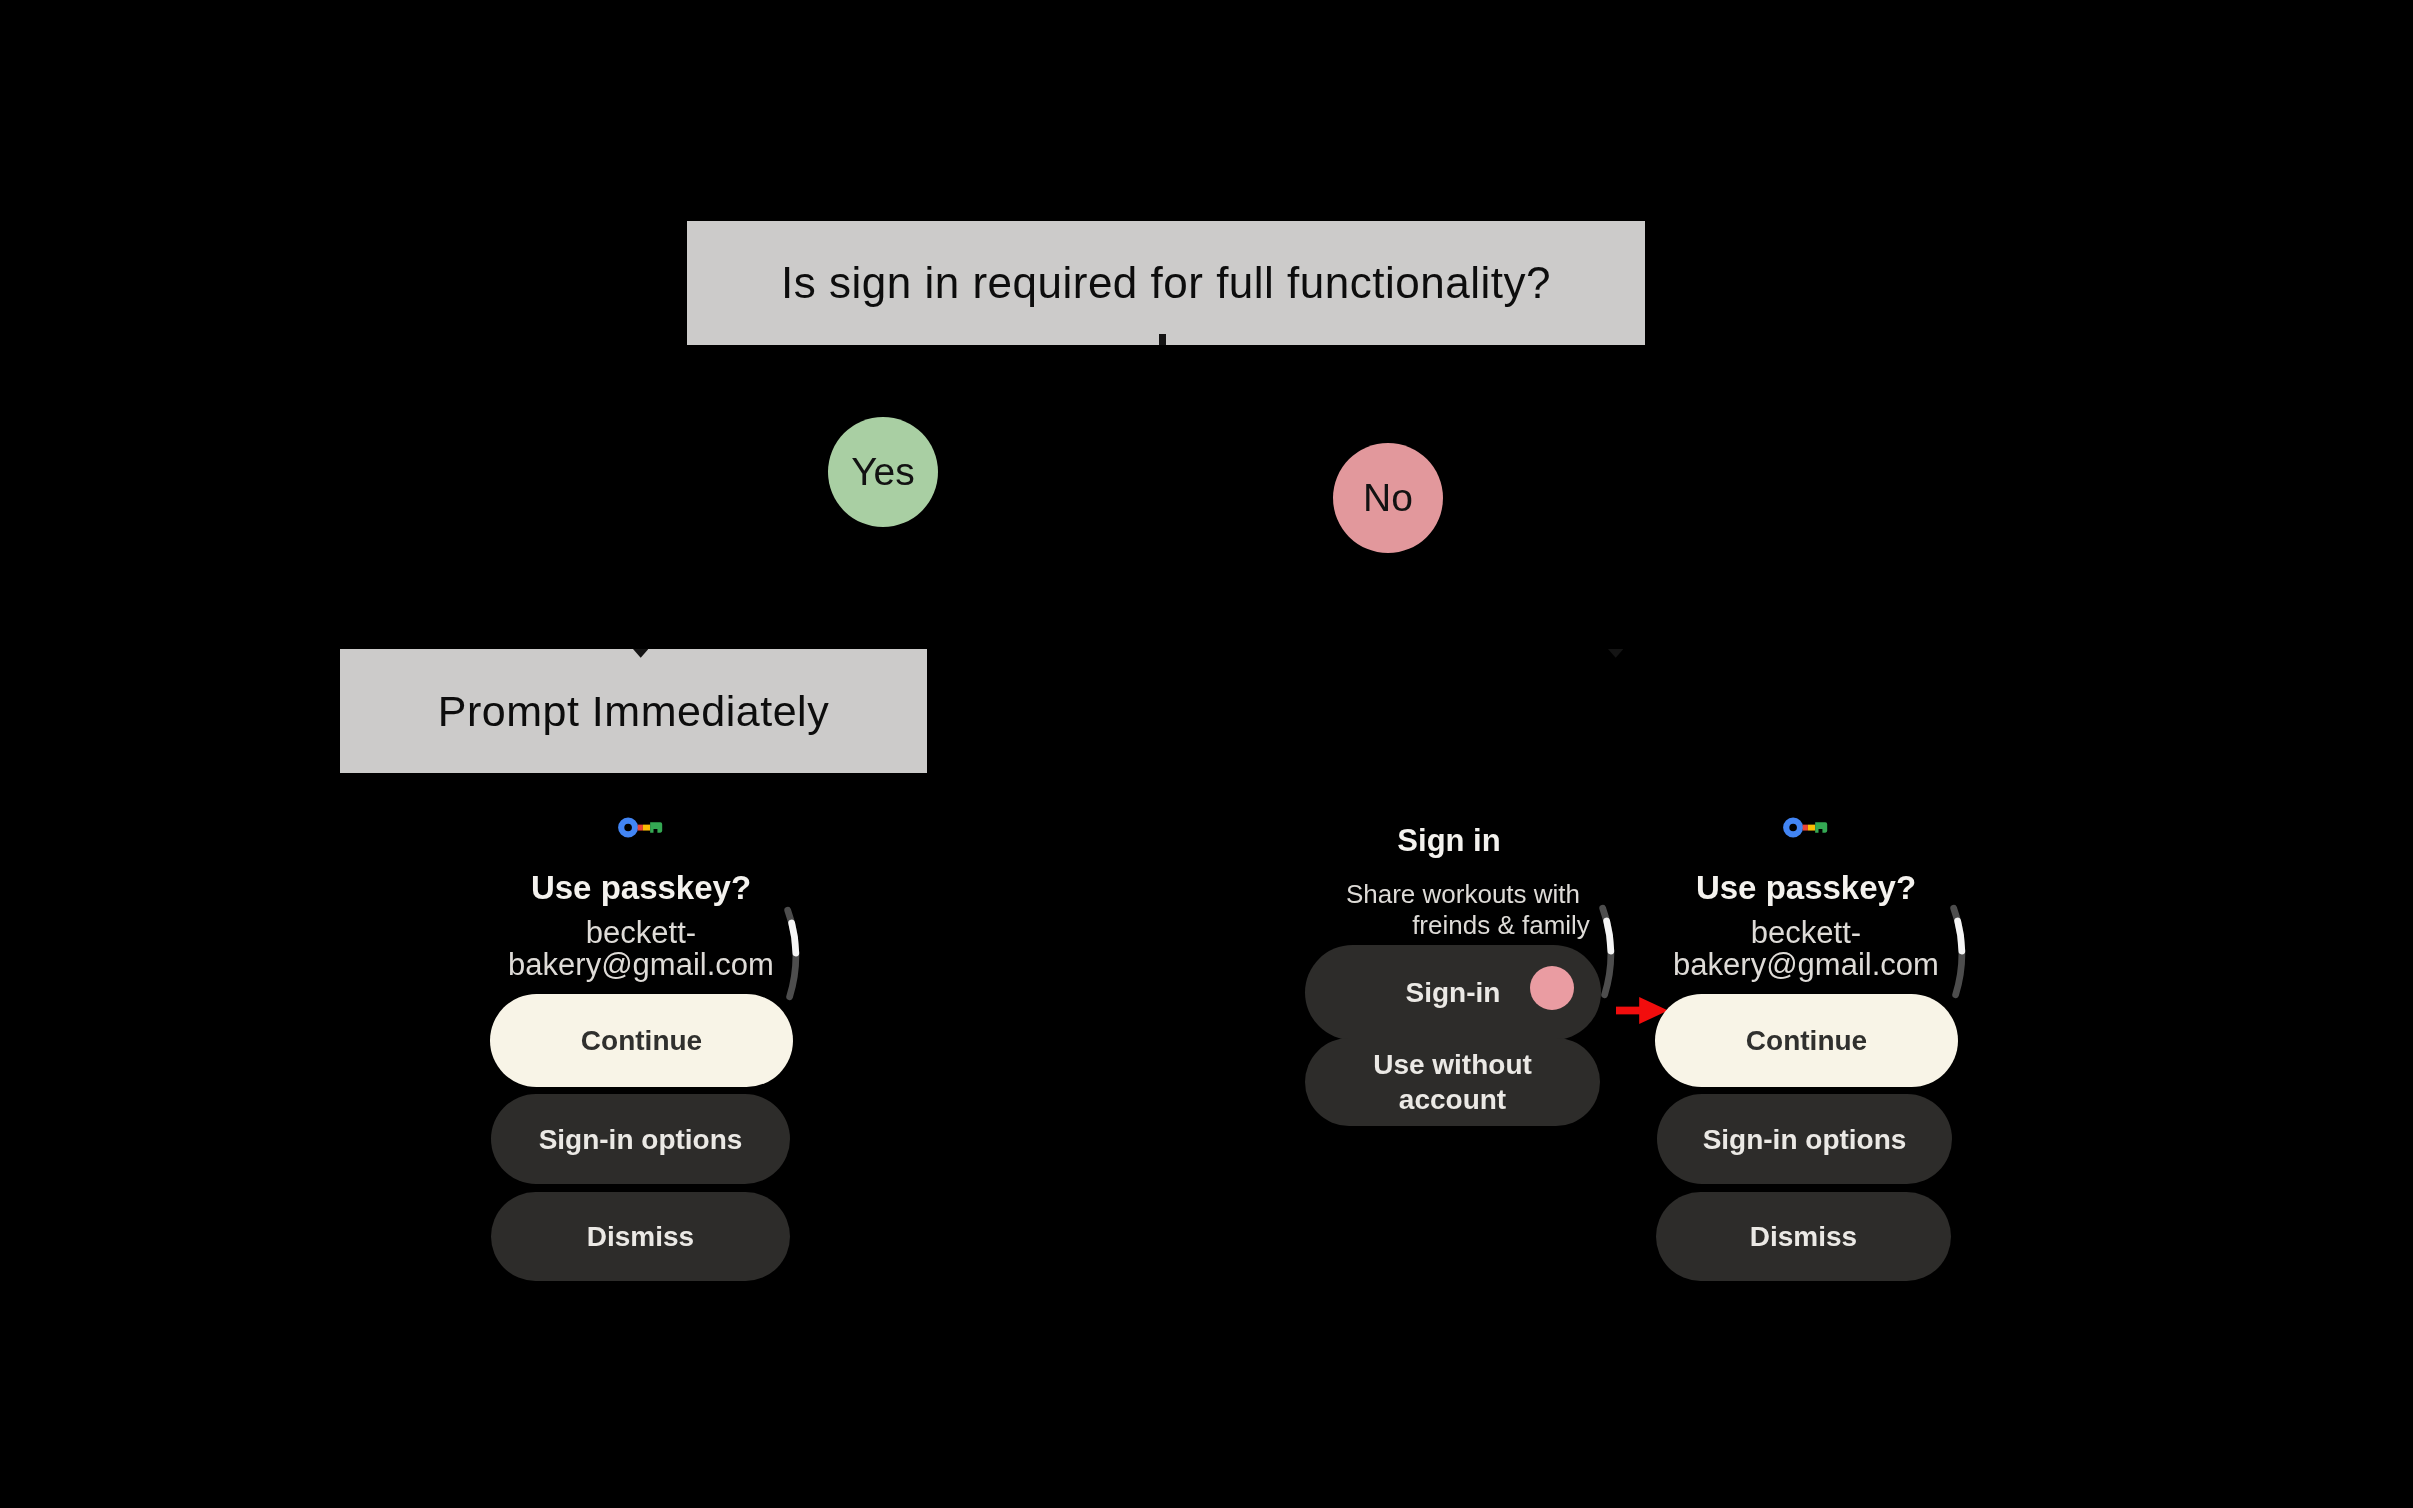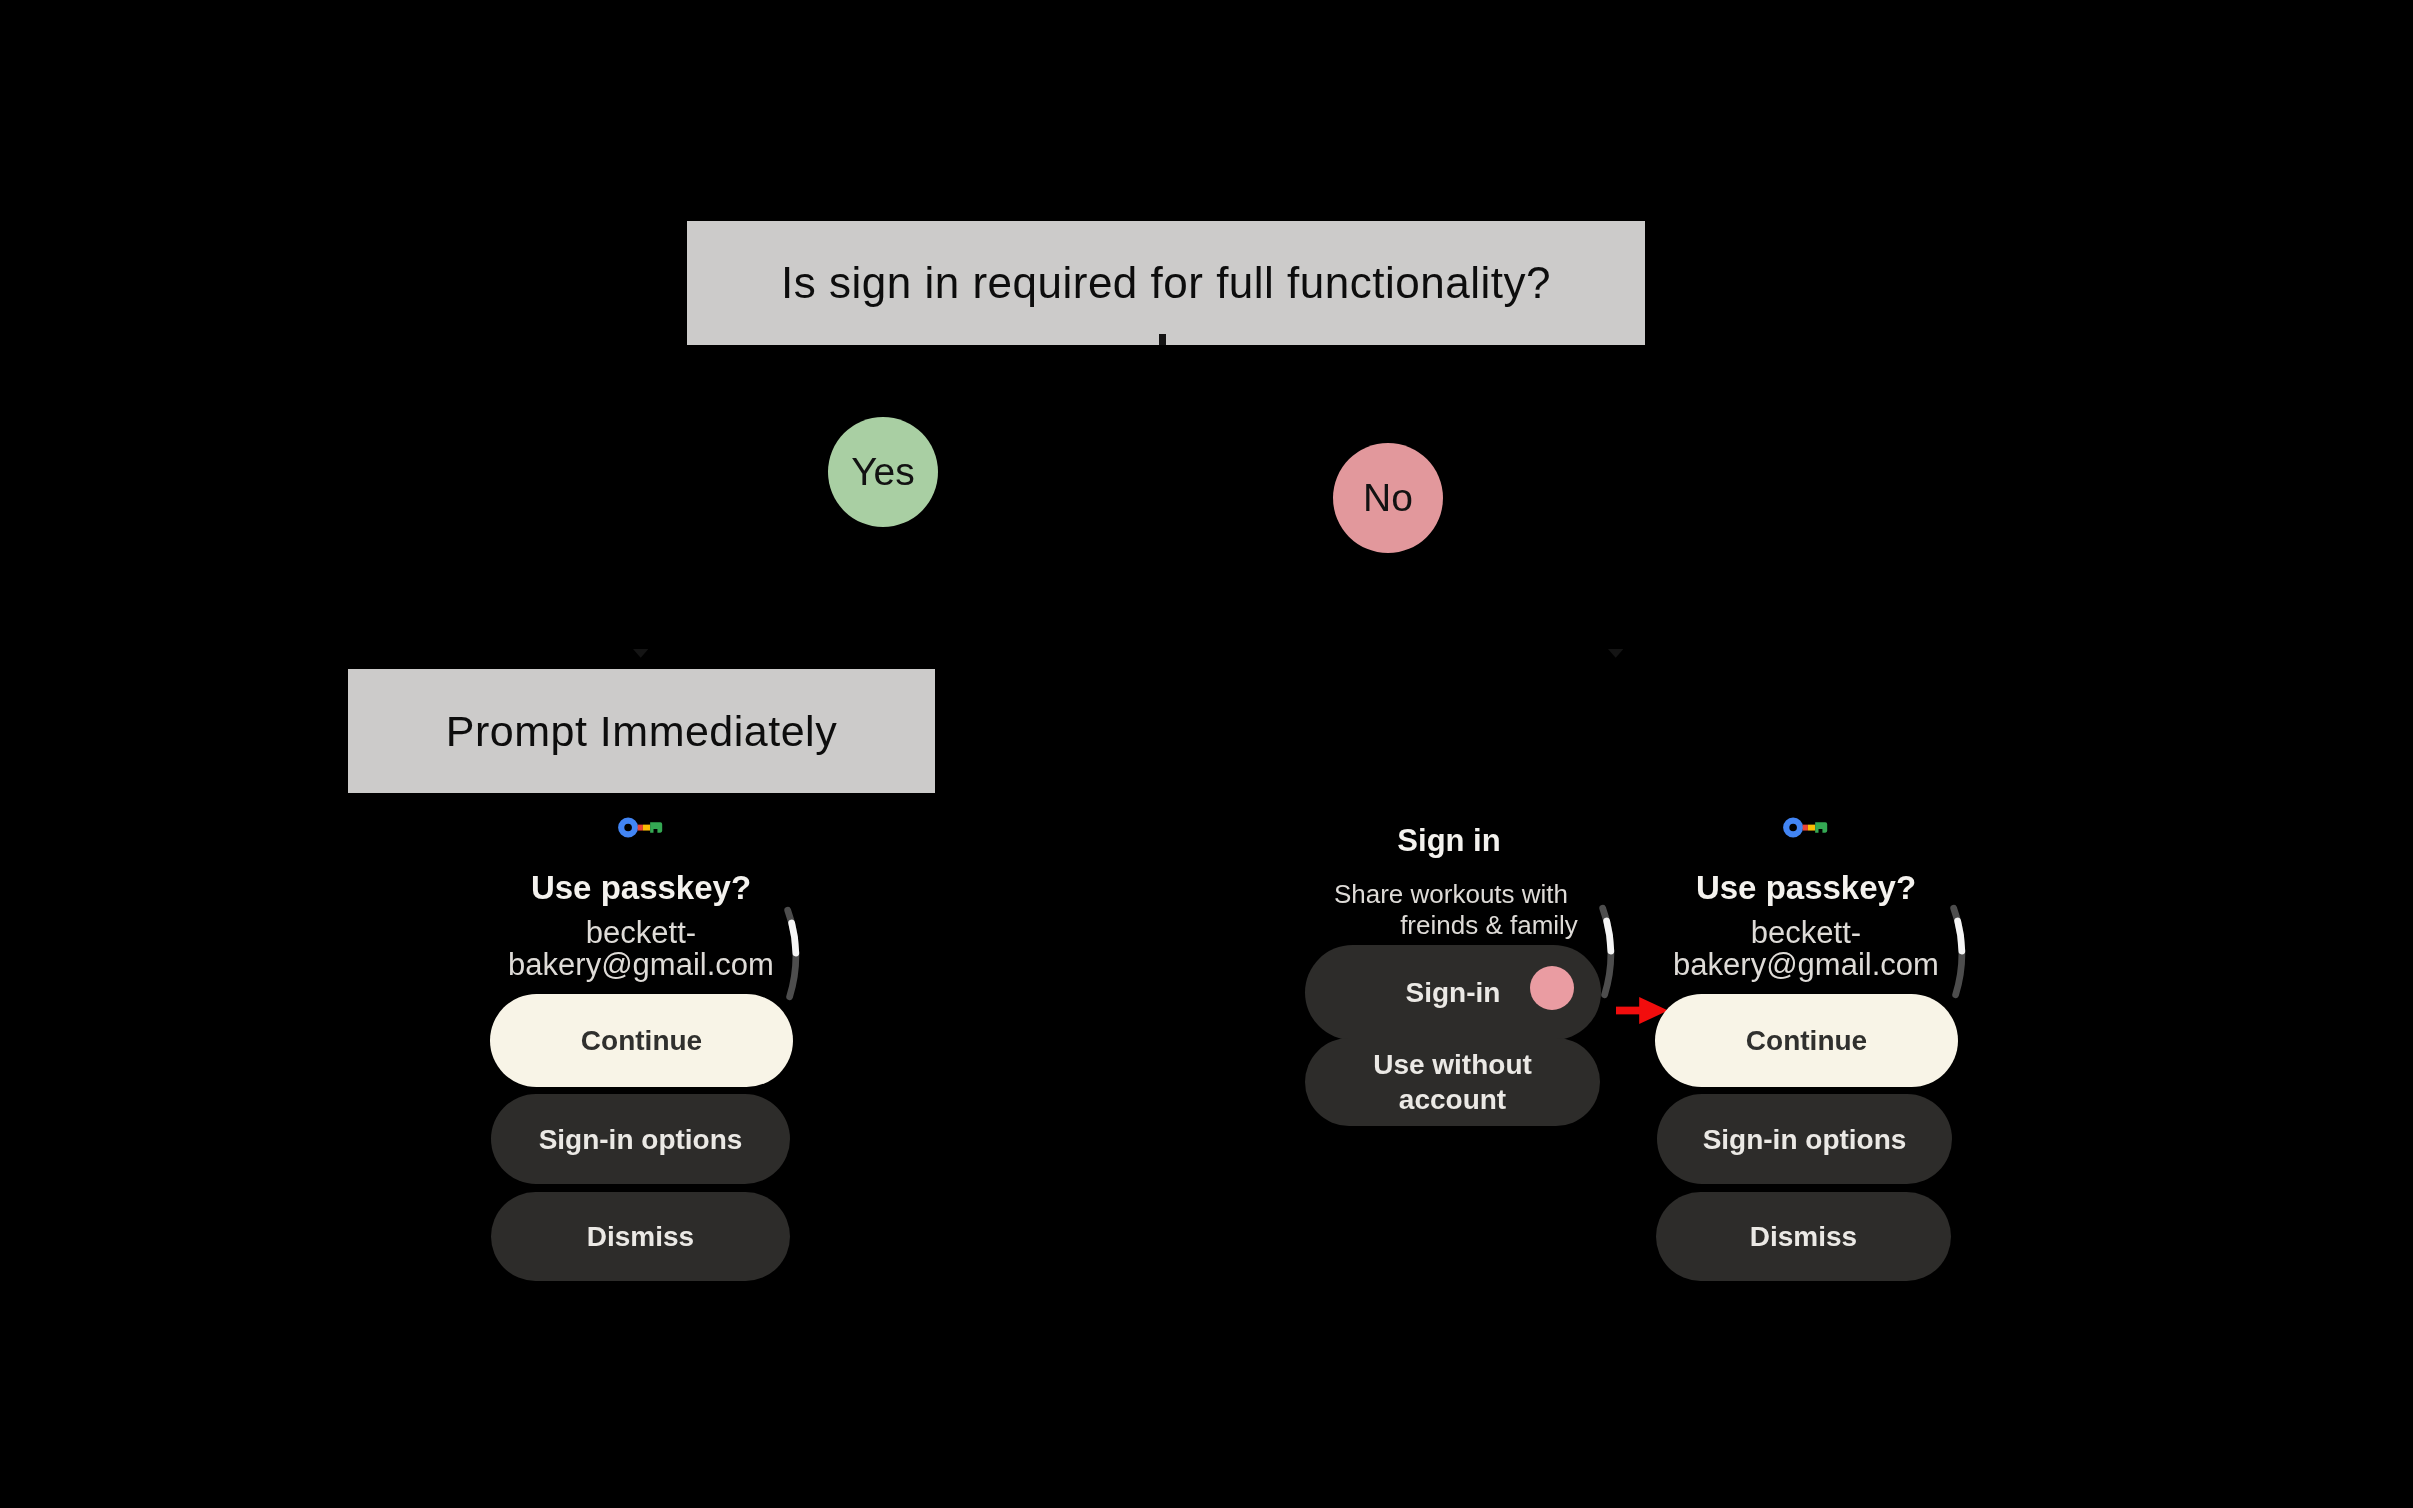--- a/index.html
+++ b/index.html
@@ -23,21 +23,21 @@
   .wp-title{
     position:absolute;transform:translateX(-50%);
     font-size:33px;font-weight:700;color:var(--heading_text);white-space:nowrap;
   }
   .wp-line{
     position:absolute;transform:translateX(-50%);
     font-size:31px;font-weight:400;color:var(--body_text);white-space:nowrap;text-align:right;
   }
   .ws-sub{
     position:absolute;transform:translateX(-50%);
-    font-size:26px;font-weight:400;color:var(--body_text);white-space:nowrap;
+    font-size:26px;font-weight:400;color:var(--body_text);white-space:nowrap;margin-left:12px;
   }
   .pill{
     position:absolute;border-radius:965px;border:none;
     display:flex;flex-direction:column;align-items:center;justify-content:center;
     font-family:"Liberation Sans", sans-serif;
     font-size:28px;font-weight:600;line-height:35px;cursor:pointer;padding:0;
   }
   .pill.cream{background:var(--cream_button);color:var(--cream_button_text);}
   .pill.dark{background:var(--dark_button);color:var(--dark_button_text);}
   .tap-dot{
@@ -56,21 +56,21 @@
   </div>
   <div class="stub" style="left:1159px;top:334px;width:6.8px;height:10.6px;"></div>
 
   <div class="flow-circle" style="left:828px;top:417px;background:var(--yes_circle);">
     <span>Yes</span>
   </div>
   <div class="flow-circle" style="left:1333px;top:443px;background:var(--no_circle);">
     <span>No</span>
   </div>
 
-  <div class="flow-box" style="left:348px;top:649px;width:587px;height:124px;font-size:43px;margin-top:20px;">
+  <div class="flow-box" style="left:340px;top:649px;width:587px;height:124px;font-size:43px;">
     <span>Prompt Immediately</span>
   </div>
   <div class="stub tri" style="left:633px;top:649px;width:15.4px;height:8.7px;"></div>
 
   <div class="stub tri" style="left:1608px;top:649px;width:15.4px;height:8.7px;"></div>
 
   <div>
     <svg style="left:618px;top:817px;" width="46" height="21" viewBox="0 0 48 22">
       <circle cx="10.5" cy="11" r="7.25" fill="none" stroke-width="6.5" style="stroke:var(--passkey_blue)"></circle>
       <rect x="20.5" y="8" width="5.5" height="6.2" style="fill:var(--passkey_red)"></rect>

